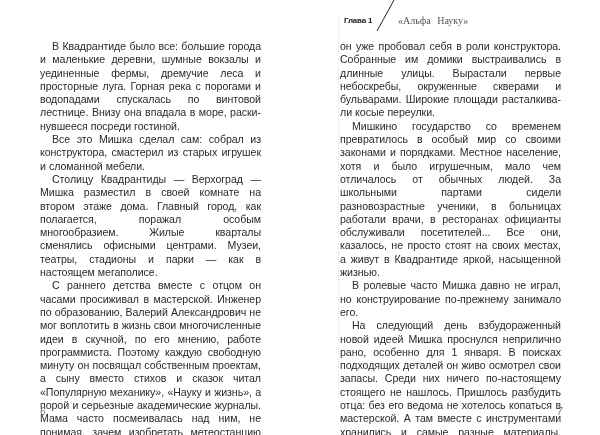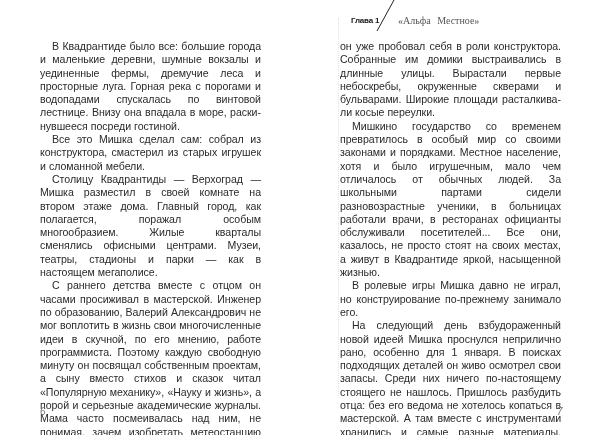--- a/index.html
+++ b/index.html
@@ -60,21 +60,21 @@
 
   .running-head {
     position: absolute;
     left: 40px;
     top: 0;
     height: 34px;
     width: 240px;
   }
   .rh-chapter {
     position: absolute;
-    left: 11px;
+    left: 4px;
     top: 16px;
     font-size: 8px;
     font-weight: bold;
     color: #1a1a1a;
     letter-spacing: -0.2px;
     text-align: right;
   }
   .rh-slash {
     position: absolute;
     left: 34px;
@@ -118,25 +118,25 @@
   </div>
 
   <div class="gutter"></div>
 
   <div class="page page-right">
     <div class="running-head">
       <span class="rh-chapter">Глава 1</span>
       <svg class="rh-slash" viewBox="0 0 22 32" width="22" height="32">
         <line x1="20" y1="0" x2="3" y2="31" stroke="#222" stroke-width="1"></line>
       </svg>
-      <span class="rh-title">«Альфа   Местное»</span>
+      <span class="rh-title">«Альфа   Науку»</span>
     </div>
     <div class="text-col">
       <p class="cont">он уже пробовал себя в роли конструктора. Собран­ные им домики выстраивались в длинные улицы. Вырастали первые небоскребы, окруженные скве­рами и бульварами. Широкие площади расталкива­ли косые переулки.</p>
       <p>Мишкино государство со временем превратилось в особый мир со своими законами и порядками. Местное население, хотя и было игрушечным, мало чем отличалось от обычных людей. За школьными партами сидели разновозрастные ученики, в боль­ницах работали врачи, в ресторанах официанты об­служивали посетителей... Все они, казалось, не про­сто стоят на своих местах, а живут в Квадрантиде яркой, насыщенной жизнью.</p>
-      <p>В ролевые игры Мишка давно не играл, но кон­струирование по-прежнему занимало его.</p>
+      <p>В ролевые часто Мишка давно не играл, но кон­струирование по-прежнему занимало его.</p>
       <p>На следующий день взбудораженный новой иде­ей Мишка проснулся неприлично рано, особен­но для 1 января. В поисках подходящих деталей он живо осмотрел свои запасы. Среди них ничего по-настоящему стоящего не нашлось. Пришлось разбудить отца: без его ведома не хотелось копать­ся в мастерской. А там вместе с инструментами хра­нились и самые разные материалы, оставшиеся от отцовских изобретений. Разрешение далось с тру­дом: отец долго ворочался, ворчал и мычал что-то невразумительное.</p>
 
     </div>
     <div class="folio">7</div>
   </div>
 
 </div>
 
 </body></html>

